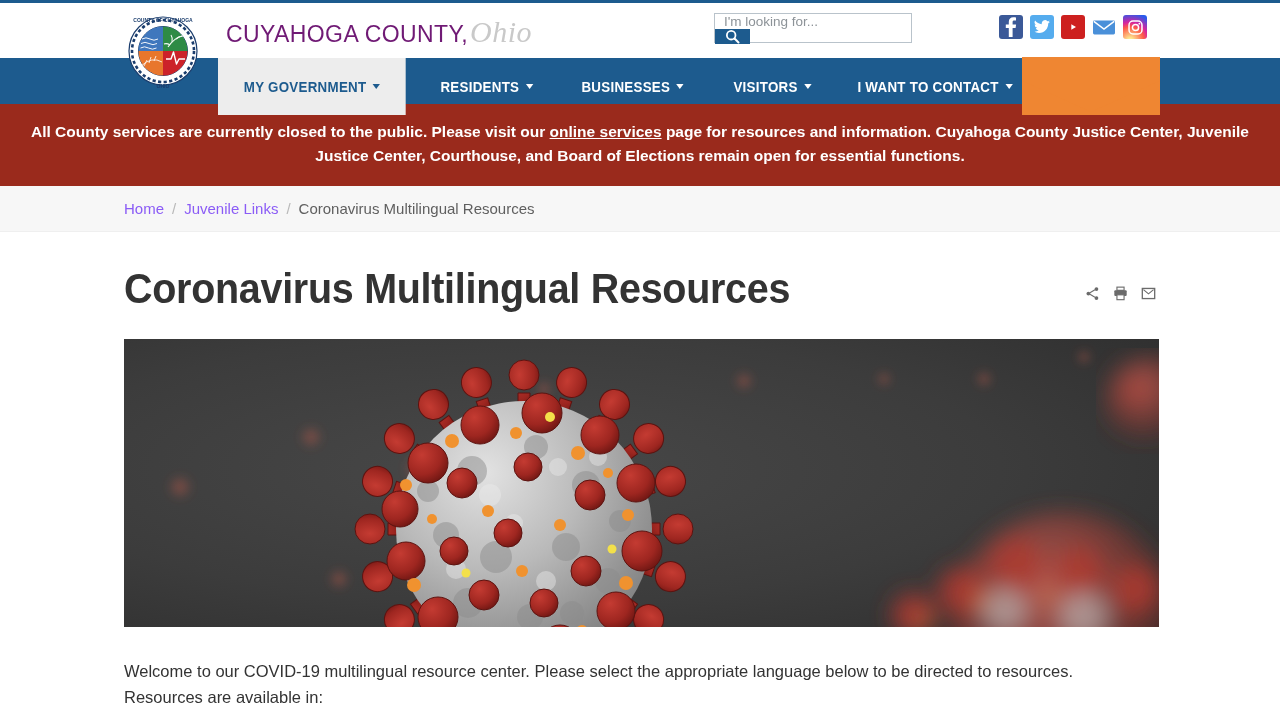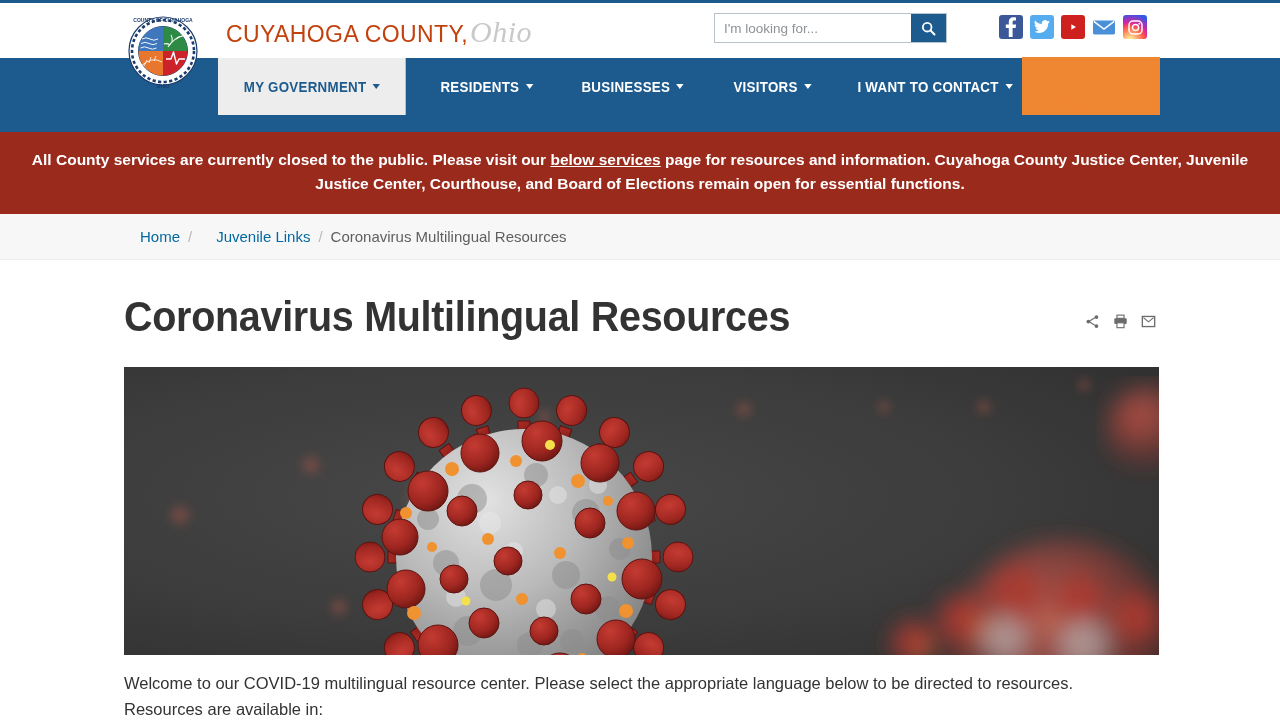--- a/index.html
+++ b/index.html
@@ -25,21 +25,21 @@
   }
   .brand {
     position: absolute;
     left: 226px; top: 12px;
     white-space: nowrap;
   }
   .brand-main {
     font-family: "Liberation Sans", sans-serif;
     font-size: 23px;
     letter-spacing: .4px;
-    color: #c2410c;
+    color: #701a75;
     font-weight: 400;
     display: inline-block;
     vertical-align: baseline;
   }
   .brand-ohio {
     font-family: "Liberation Serif", serif;
     font-style: italic;
     font-size: 30px;
     color: #c9c9c9;
     display: inline-block;
@@ -48,20 +48,21 @@
     letter-spacing: .5px;
   }
 
   
   .search-wrap {
     position: absolute;
     left: 714px; top: 10px;
     display: flex;
     height: 30px;
     border: 1px solid #b9c3cb;
+    flex-direction: column;
   }
   .search-input {
     width: 196px;
     border: 0;
     outline: 0;
     padding: 0 9px;
     font-size: 13.5px;
     color: #7b8287;
     font-family: "Liberation Sans", sans-serif;
     background: #fff;
@@ -94,21 +95,21 @@
   .s-em { background: #ffffff; }
   .s-ig {
     background: radial-gradient(circle at 30% 107%, #fdf497 0%, #fdf497 5%,
       #fd5949 45%, #d6249f 60%, #285AEB 90%);
     border-radius: 6px;
   }
 
   
   .nav {
     position: relative;
-    height: 74px;
+    height: 46px;
     background: #1d5b8e;
     z-index: 10;
   }
   .nav-inner {
     position: relative;
     height: 57px;
     display: flex;
     align-items: stretch;
     padding-left: 218px;
   }
@@ -183,24 +184,23 @@
     background: #f7f7f7;
     height: 46px;
     display: flex;
     align-items: center;
     padding-left: 124px;
     font-size: 15px;
     color: #6b6b6b;
     border-bottom: 1px solid #efefef;
   }
   .crumbs a {
-    color: #0369a1;
+    color: #8b5cf6;
     text-decoration: none;
     cursor: pointer;
-    margin-left: 16px;
   }
   .crumb-sep { color: #b9b9b9; margin: 0 8px; }
   .crumb-current { color: #5f5f5f; }
 
   
   .main {
     position: relative;
     padding: 0 124px;
   }
   .title-row {
@@ -235,21 +235,21 @@
     margin-top: 27px;
     width: 1035px;
     height: 288px;
     position: relative;
     overflow: hidden;
     background: #3a3a3a;
   }
 
   
   .body-copy {
-    margin-top: 16px;
+    margin-top: 32px;
     font-size: 16.5px;
     color: #333333;
     line-height: 1.55;
     max-width: 985px;
     font-family: "Liberation Sans", sans-serif;
   }
 </style>
 </head>
 <body>
 
@@ -360,21 +360,21 @@
   </div>
   <div class="topics-tab">
     <span class="nav-item">TOPICS</span>
     <i class="caret" style="color:#fff;margin-left:-12px;"></i>
   </div>
 </div>
 <div class="topics-point"></div>
 
 <div class="alert">
   <div class="alert-inner">
-    <span>All County services are currently closed to the public. Please visit our </span><a>below services</a><span> page for resources and information. Cuyahoga County Justice Center, Juvenile Justice Center, Courthouse, and Board of Elections remain open for essential functions.</span>
+    <span>All County services are currently closed to the public. Please visit our </span><a>online services</a><span> page for resources and information. Cuyahoga County Justice Center, Juvenile Justice Center, Courthouse, and Board of Elections remain open for essential functions.</span>
   </div>
 </div>
 
 <div class="crumbs">
   <a>Home</a>
   <span class="crumb-sep">/</span>
   <a>Juvenile Links</a>
   <span class="crumb-sep">/</span>
   <span class="crumb-current">Coronavirus Multilingual Resources</span>
 </div>

